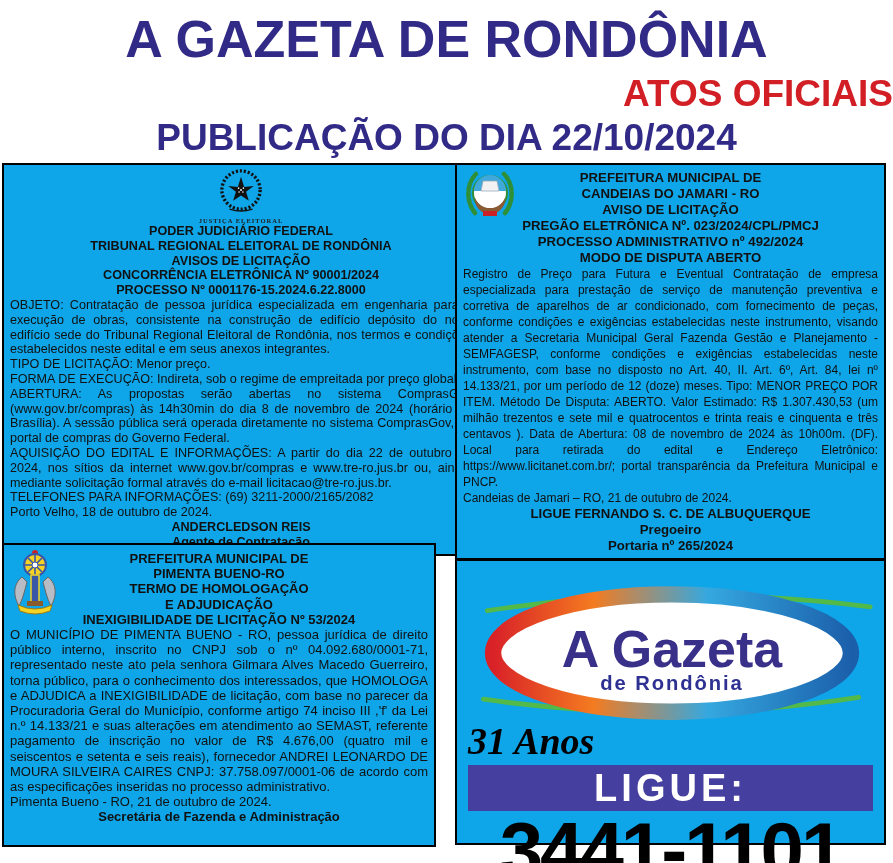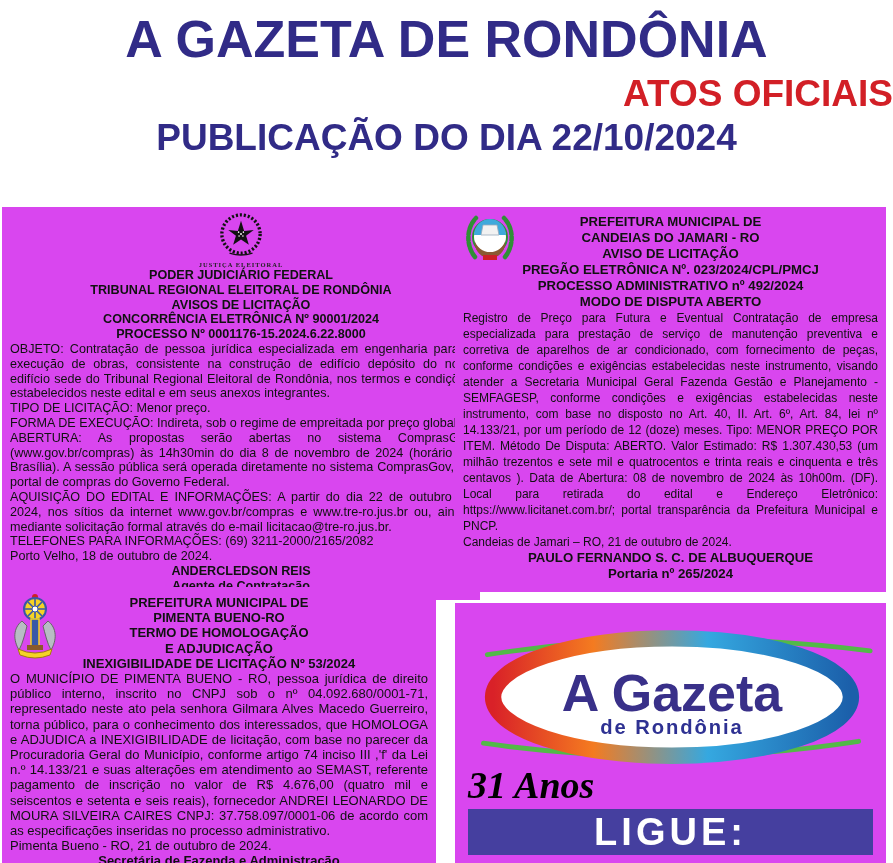--- a/index.html
+++ b/index.html
@@ -5,21 +5,21 @@
   html,body{margin:0;padding:0;background:#ffffff;}
   #page{position:relative;width:893px;height:863px;background:#ffffff;overflow:hidden;
         font-family:"Liberation Sans", sans-serif;color:#111;}
   
   .masthead{position:absolute;left:0;top:0;width:100%;text-align:center;}
   .mast-title{margin-top:12px;font-size:52px;font-weight:bold;letter-spacing:0px;
               color:#312b87;line-height:1.05;}
   .mast-sub{margin-top:8px;font-size:37px;font-weight:bold;color:#d21f26;line-height:1.0;text-align:right;}
   .mast-date{margin-top:7px;font-size:37px;font-weight:bold;color:#312b87;line-height:1.0;}
   
-  .notice{position:absolute;background:#d946ef;border:2px solid #d946ef;padding:4px 6px;box-sizing:border-box;margin-top:44px;}
+  .notice{position:absolute;background:#0ea5e9;border:2px solid #000000;padding:4px 6px;box-sizing:border-box;}
   .pre{white-space:pre-line;}
   .n-head{font-weight:bold;text-align:center;}
   .n-body{text-align:justify;}
   .n-sig{font-weight:bold;text-align:center;}
   
   #box-tre{left:2px;top:163px;width:478px;min-height:374px;}
   #box-tre .n-head{font-size:12.6px;line-height:14.8px;}
   #box-tre .n-body{font-size:12.6px;line-height:14.8px;}
   #box-tre .n-sig{font-size:12.6px;line-height:14.8px;}
   .emblem-wrap{text-align:center;}
@@ -123,21 +123,22 @@
       <rect x="20" y="42" width="14" height="5" fill="#cc2027"></rect>
     </svg>
     <div class="n-head pre">PREFEITURA MUNICIPAL DE
 CANDEIAS DO JAMARI - RO
 AVISO DE LICITAÇÃO
 PREGÃO ELETRÔNICA Nº. 023/2024/CPL/PMCJ
 PROCESSO ADMINISTRATIVO nº 492/2024
 MODO DE DISPUTA ABERTO</div>
     <div class="n-body pre">Registro de Preço para Futura e Eventual Contratação de empresa especializada para prestação de serviço de manutenção preventiva e corretiva de aparelhos de ar condicionado, com fornecimento de peças, conforme condições e exigências estabelecidas neste instrumento, visando atender a Secretaria Municipal Geral Fazenda Gestão e Planejamento - SEMFAGESP, conforme condições e exigências estabelecidas neste instrumento, com base no disposto no Art. 40, II. Art. 6º, Art. 84, lei nº 14.133/21, por um período de 12 (doze) meses. Tipo: MENOR PREÇO POR ITEM. Método De Disputa: ABERTO. Valor Estimado: R$ 1.307.430,53 (um milhão trezentos e sete mil e quatrocentos e trinta reais e cinquenta e três centavos ). Data de Abertura: 08 de novembro de 2024 às 10h00m. (DF). Local para retirada do edital e Endereço Eletrônico: https://www.licitanet.com.br/; portal transparência da Prefeitura Municipal e PNCP.
 Candeias de Jamari – RO, 21 de outubro de 2024.</div>
-    <div class="n-sig">PAULO FERNANDO S. C. DE ALBUQUERQUE</div>
+    <div class="n-sig">LIGUE FERNANDO S. C. DE ALBUQUERQUE</div>
+    <div class="n-sig">Pregoeiro</div>
     <div class="n-sig">Portaria nº 265/2024</div>
   </div>
 
   <div class="notice" id="box-ad">
     <svg class="ad-logo" width="408" height="152" viewBox="0 0 420 158">
       <defs>
         <linearGradient id="gz-ring" x1="0" y1="0" x2="1" y2="0">
           <stop offset="0" stop-color="#d92128"></stop>
           <stop offset="0.28" stop-color="#f47b20"></stop>
           <stop offset="0.6" stop-color="#35a8e0"></stop>

